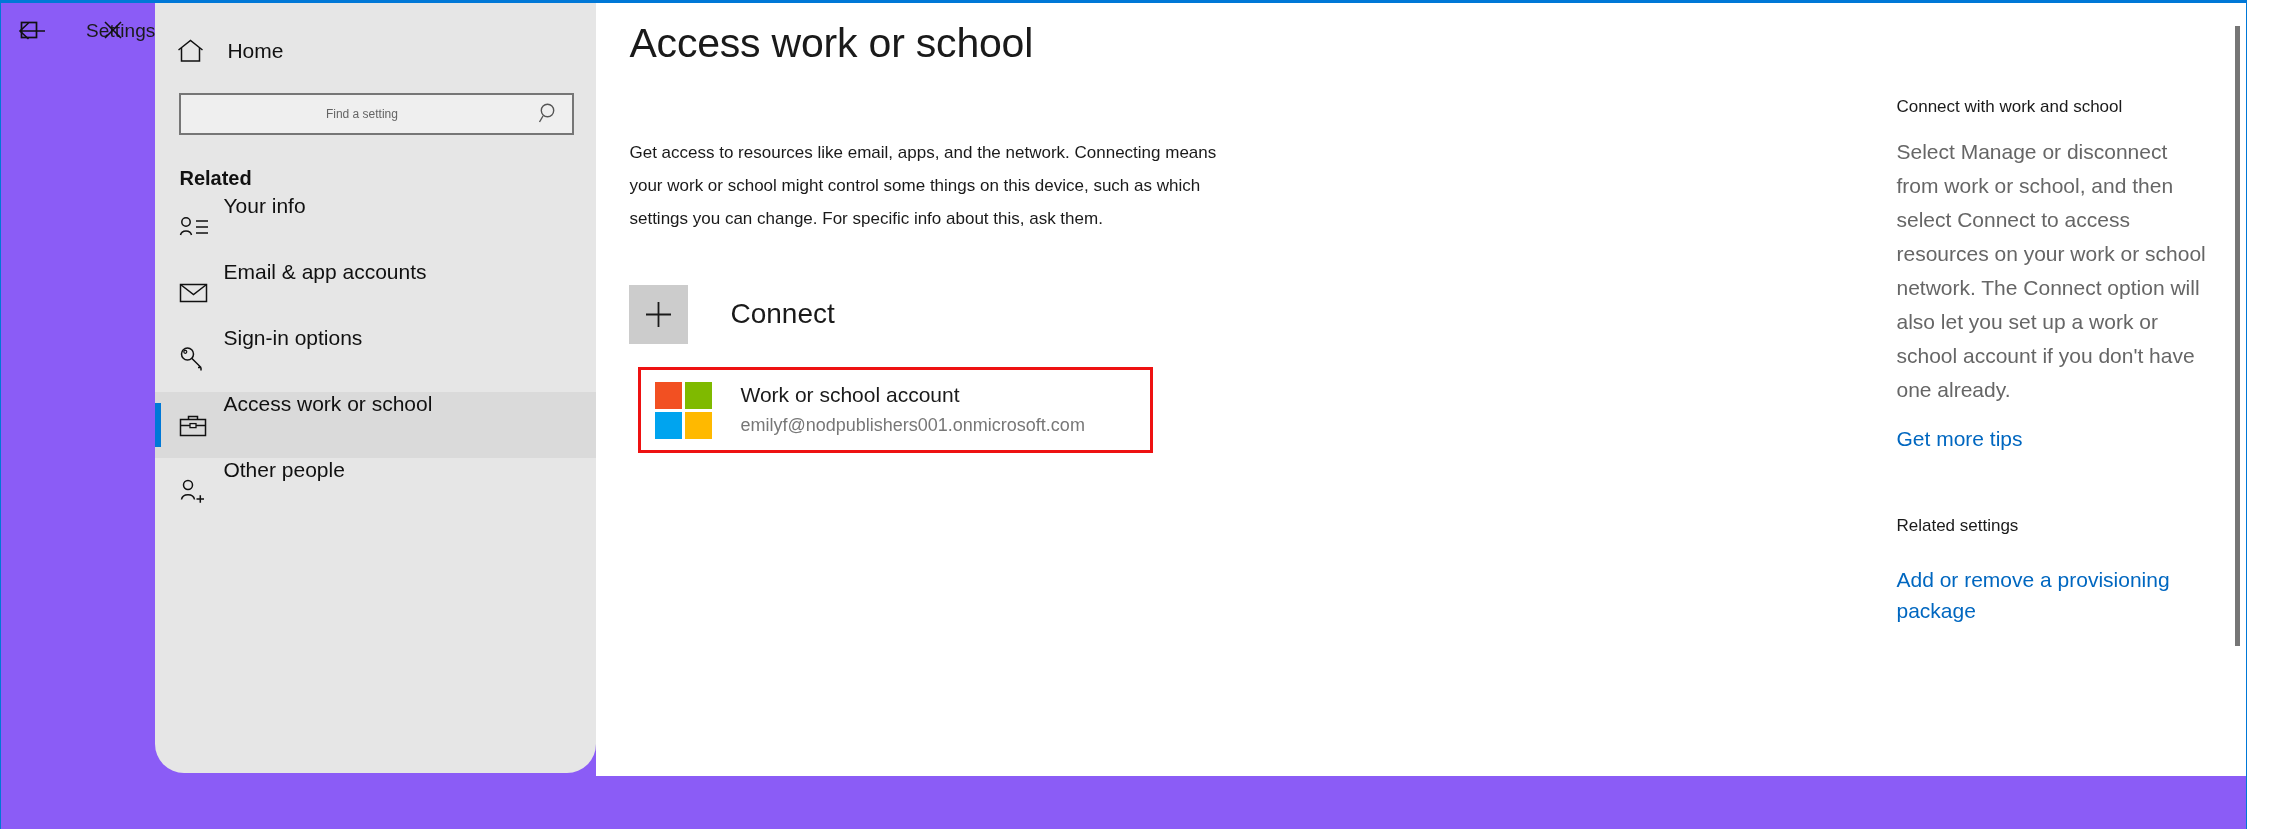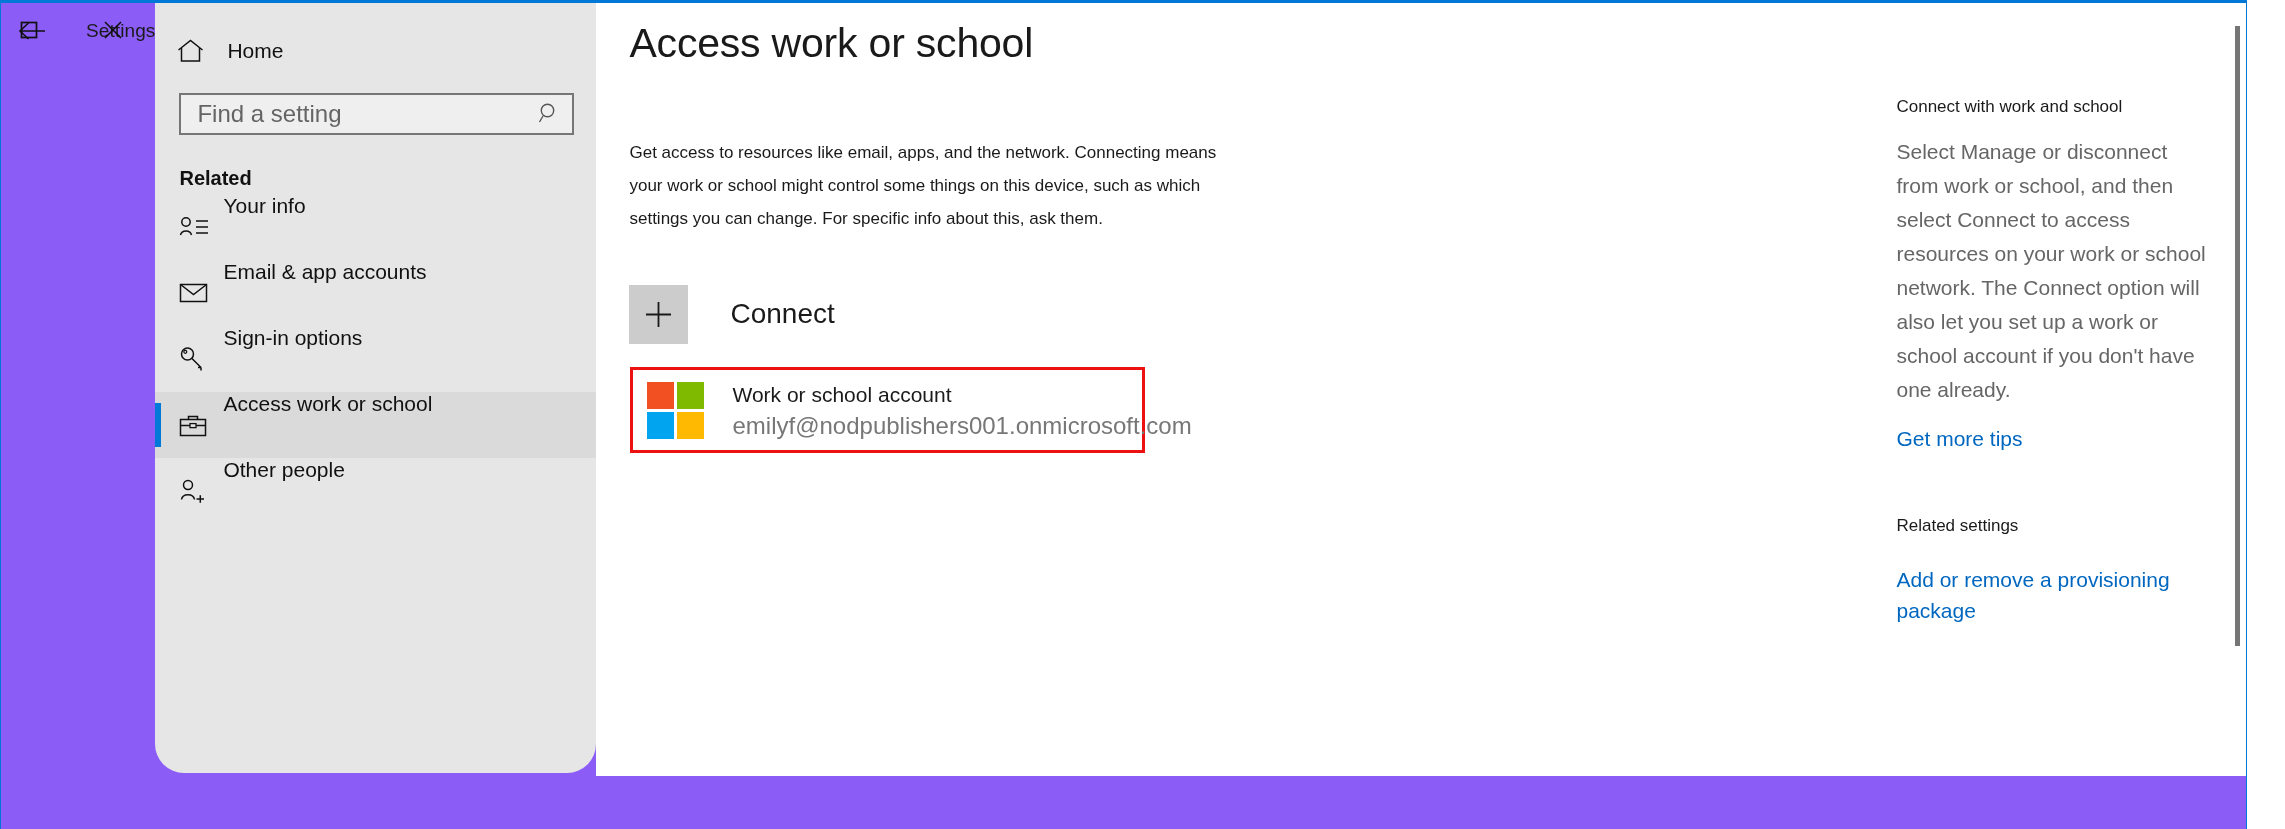--- a/index.html
+++ b/index.html
@@ -87,24 +87,25 @@
     height: 42px;
     background: #efefef;
     border: 2px solid #767676;
     display: flex; align-items: center;
     position: relative;
   }
   .search-input {
     flex: 1 1 auto;
     border: none; outline: none; background: transparent;
     font-family: "Liberation Sans", sans-serif;
-    font-size: 24px;
+    font-size: 12px;
     color: #1a1a1a;
     padding-left: 16px;
     height: 100%;
+    text-align: center;
   }
   .search-input::placeholder { color: #646464; }
   .search-icon-btn {
     width: 46px; height: 100%;
     display: flex; align-items: center; justify-content: center;
     background: transparent; border: none; cursor: pointer;
   }
 
   .group-head {
     font-size: 20px;
@@ -187,42 +188,42 @@
   }
   .connect-label {
     font-size: 28px;
     color: #1a1a1a;
     margin-left: 42px;
   }
 
   .account-card {
     position: relative;
     margin-top: 19px;
-    margin-left: 1px;
+    margin-left: 9px;
     width: 515px;
     height: 86px;
     display: flex;
     align-items: center;
     border: 3px solid #ee1111;
     cursor: pointer;
     background: #ffffff;
   }
   .ms-logo {
     width: 57px; height: 57px;
     margin-left: 14px;
     display: grid;
     grid-template-columns: 27px 27px;
     grid-template-rows: 27px 27px;
     gap: 3px;
     flex: 0 0 57px;
   }
   .ms-logo span { display: block; width: 100%; height: 100%; }
   .acct-text { margin-left: 28px; display: flex; flex-direction: column; }
   .acct-title { font-size: 21px; color: #1a1a1a; line-height: 28px; }
-  .acct-email { font-size: 24px; color: #777777; line-height: 29px; margin-top: 2px; }
+  .acct-email { font-size: 18px; color: #777777; line-height: 29px; margin-top: 2px; }
 
   
   .right-col {
     flex: 1 1 auto;
     padding-left: 30px;
     padding-right: 40px;
     padding-top: 94px;
     position: relative;
   }
   .rp-head {

